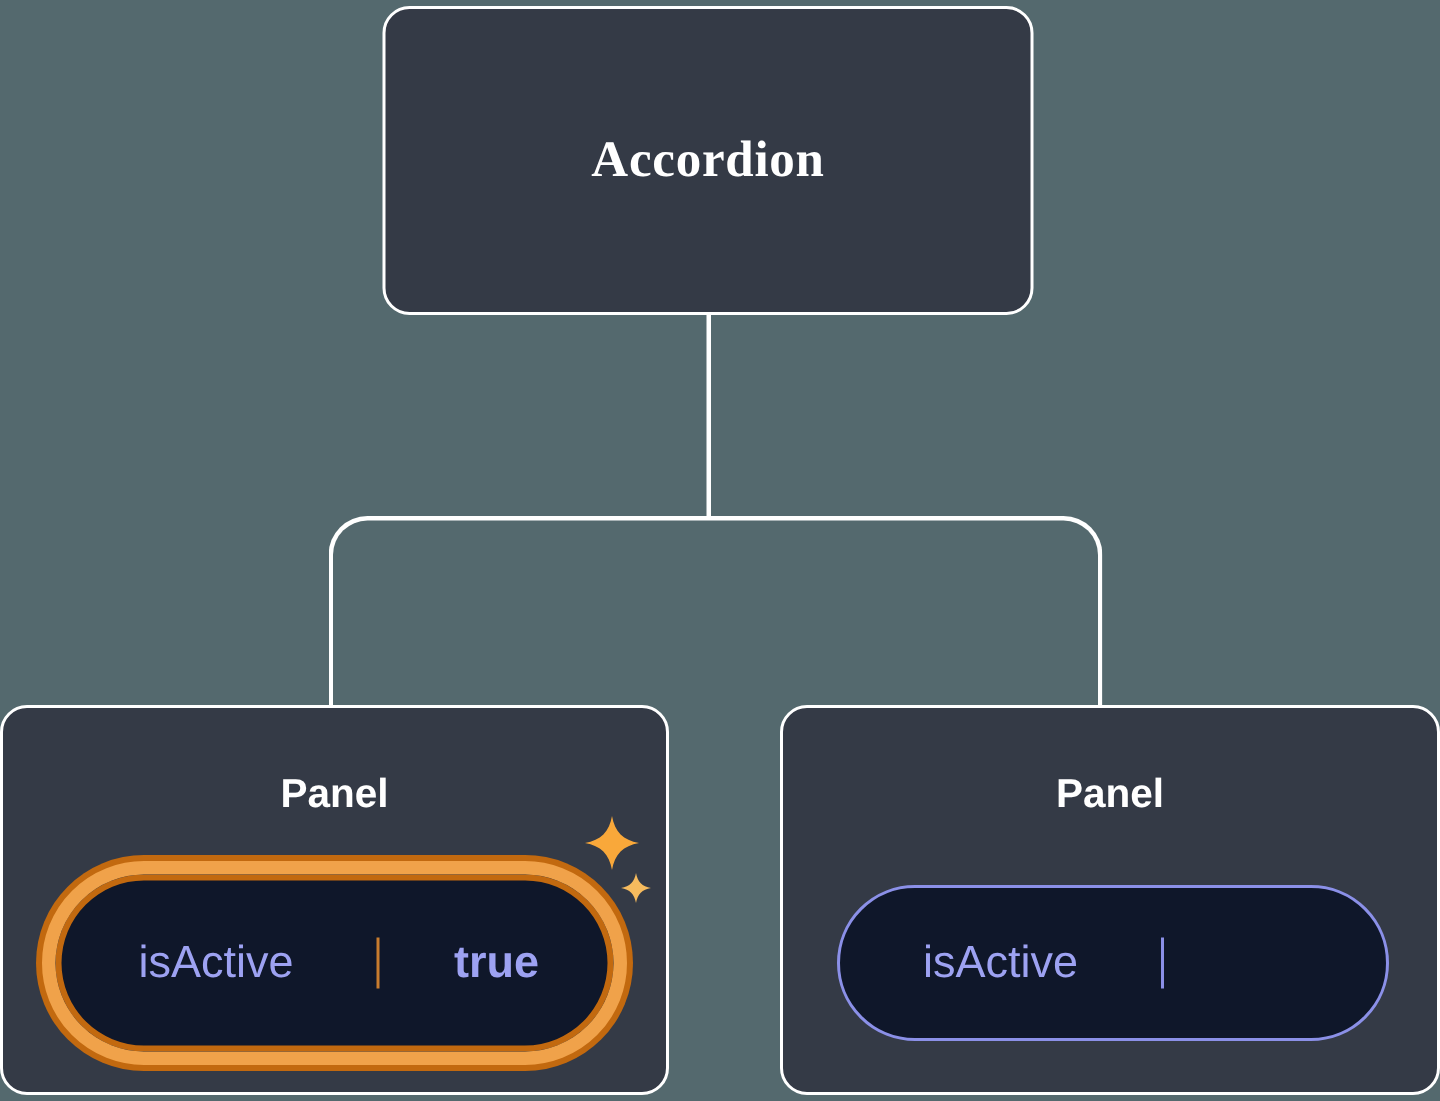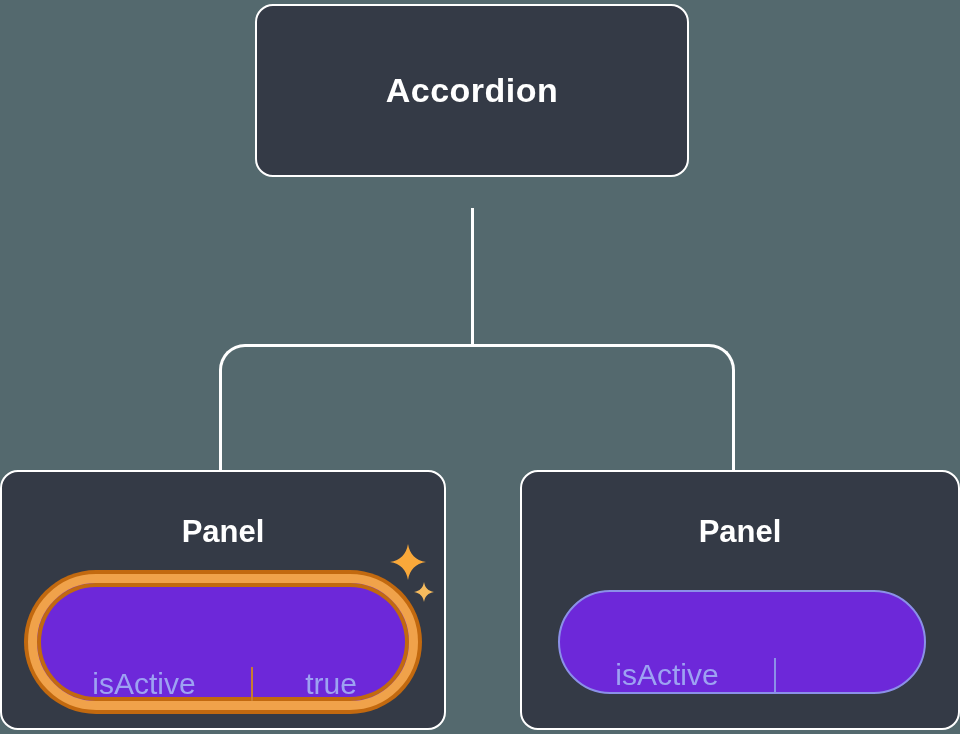--- a/index.html
+++ b/index.html
@@ -18,24 +18,25 @@
     position: absolute;
     background: #343a46;
     border: 2px solid #ffffff;
     border-radius: 18px;
     box-sizing: border-box;
   }
   .root-node {
     left: 255px;
     top: 4px;
     width: 434px;
-    height: 173px;
+    height: 206px;
     display: flex;
     align-items: center;
     justify-content: center;
+    font-family: Liberation Serif, serif;
   }
   .root-label {
     color: #ffffff;
     font-size: 34px;
     font-weight: 700;
     letter-spacing: 0.5px;
   }
   
   .stem {
     position: absolute;
@@ -70,29 +71,29 @@
     width: 440px;
     height: 260px;
   }
   .panel-title {
     position: absolute;
     top: 42px;
     left: 0;
     width: 100%;
     text-align: center;
     color: #ffffff;
-    font-size: 31px;
+    font-size: 27px;
     font-weight: 600;
   }
   .pill {
     position: absolute;
     box-sizing: border-box;
     display: flex;
-    align-items: flex-end;
-    background: #6d28d9;
+    align-items: center;
+    background: #0f172a;
     overflow: hidden;
   }
   .pill-cell {
     display: flex;
     align-items: center;
     justify-content: center;
     color: #9da2f2;
     font-size: 30px;
   }
   .pill-highlighted {
@@ -103,21 +104,21 @@
     border-radius: 72px;
     border: 9px solid #f0a24a;
     box-shadow: 0 0 0 4px #c2690f, inset 0 0 0 4px #c2690f;
   }
   .pill-highlighted .cell-name {
     width: 214px;
     border-right: 2px solid #c87c2e;
   }
   .pill-highlighted .cell-value {
     flex: 1;
-    font-weight: 400;
+    font-weight: 700;
   }
   .pill-normal {
     left: 36px;
     top: 118px;
     width: 368px;
     height: 104px;
     border-radius: 56px;
     border: 2px solid #8b90e8;
   }
   .pill-normal .cell-name {

